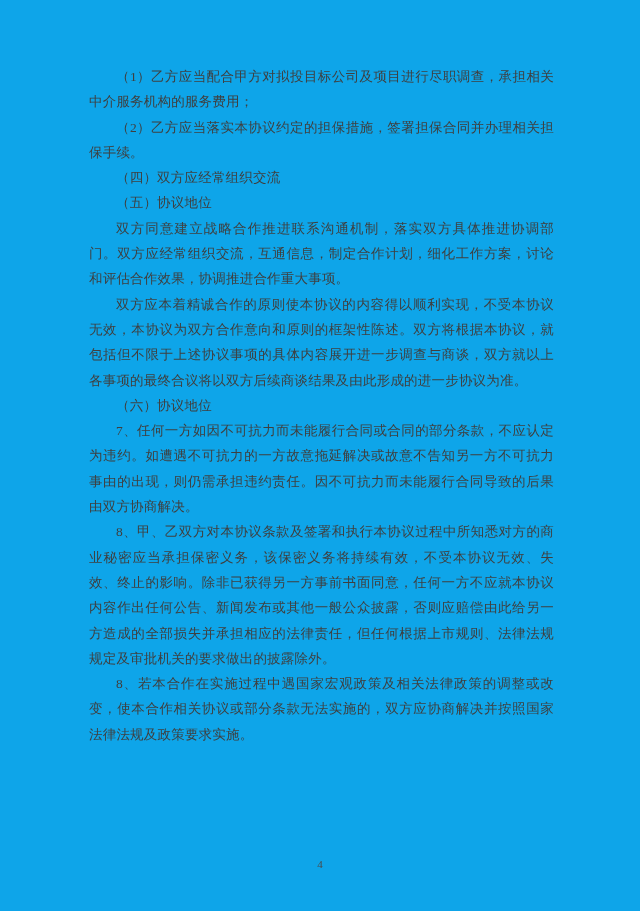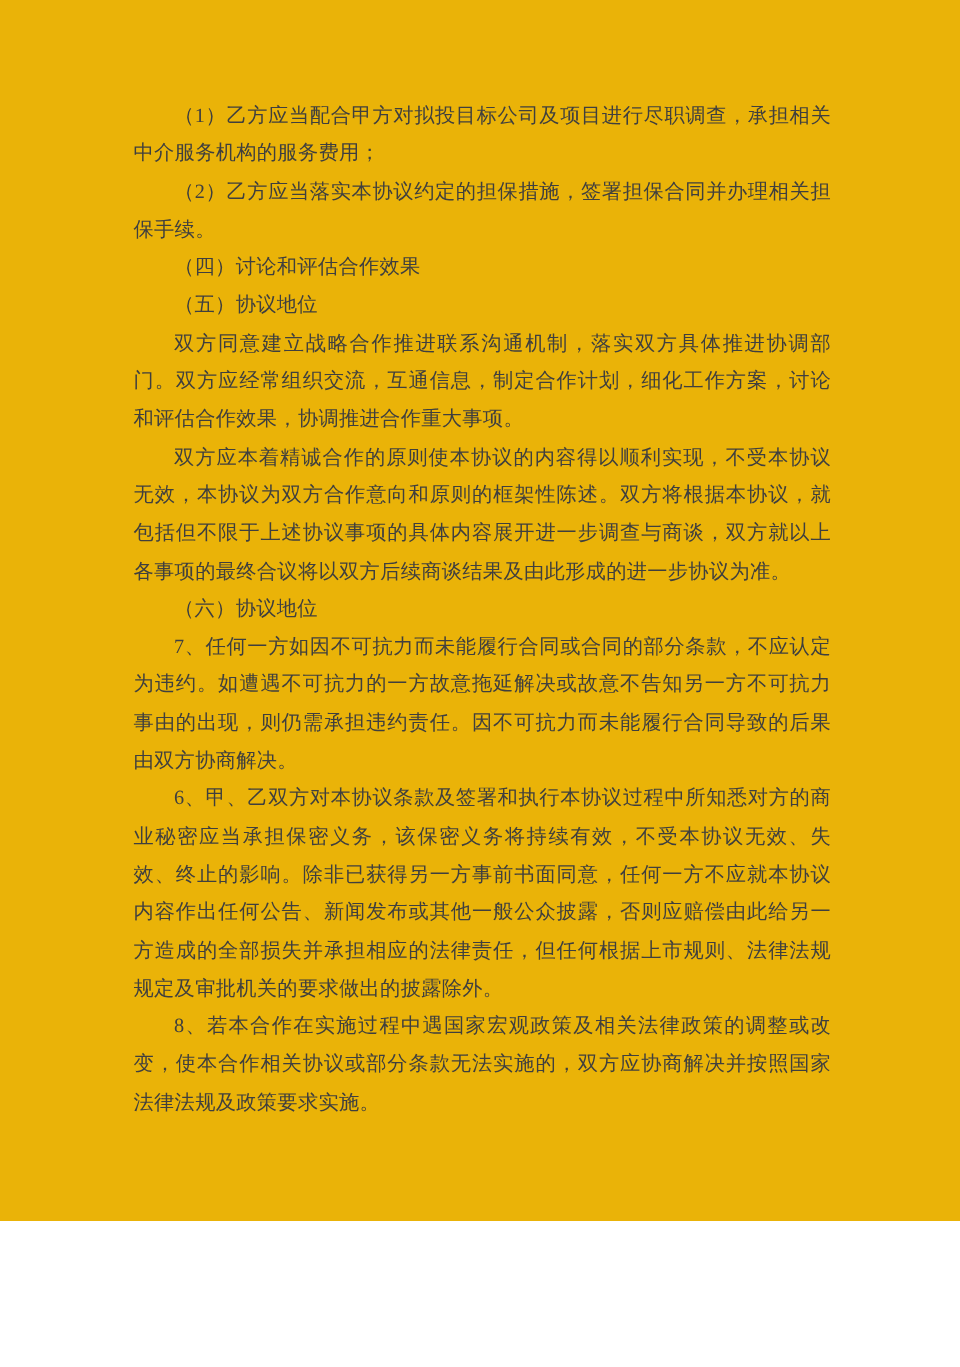--- a/index.html
+++ b/index.html
@@ -3,22 +3,22 @@
 <meta charset="utf-8">
 <style>
   html, body {
     margin: 0;
     padding: 0;
     background: #ffffff;
   }
   .page {
     position: relative;
     width: 640px;
-    height: 814px;
-    background: #eab308;
+    height: 911px;
+    background: #0ea5e9;
     overflow: hidden;
     font-family: "Liberation Serif", "DejaVu Serif", serif;
   }
   .content {
     position: absolute;
     left: 89px;
     top: 64px;
     width: 465px;
     color: #3f3f3f;
     font-size: 13.5px;
@@ -42,23 +42,23 @@
     font-family: "Liberation Serif", "DejaVu Serif", serif;
   }
 </style>
 </head>
 <body>
 
 <div class="page">
   <div class="content">
     <p>（1）乙方应当配合甲方对拟投目标公司及项目进行尽职调查，承担相关中介服务机构的服务费用；</p>
     <p>（2）乙方应当落实本协议约定的担保措施，签署担保合同并办理相关担保手续。</p>
-    <p>（四）讨论和评估合作效果</p>
+    <p>（四）双方应经常组织交流</p>
     <p>（五）协议地位</p>
     <p>双方同意建立战略合作推进联系沟通机制，落实双方具体推进协调部门。双方应经常组织交流，互通信息，制定合作计划，细化工作方案，讨论和评估合作效果，协调推进合作重大事项。</p>
     <p>双方应本着精诚合作的原则使本协议的内容得以顺利实现，不受本协议无效，本协议为双方合作意向和原则的框架性陈述。双方将根据本协议，就包括但不限于上述协议事项的具体内容展开进一步调查与商谈，双方就以上各事项的最终合议将以双方后续商谈结果及由此形成的进一步协议为准。</p>
     <p>（六）协议地位</p>
     <p>7、任何一方如因不可抗力而未能履行合同或合同的部分条款，不应认定为违约。如遭遇不可抗力的一方故意拖延解决或故意不告知另一方不可抗力事由的出现，则仍需承担违约责任。因不可抗力而未能履行合同导致的后果由双方协商解决。</p>
-    <p>6、甲、乙双方对本协议条款及签署和执行本协议过程中所知悉对方的商业秘密应当承担保密义务，该保密义务将持续有效，不受本协议无效、失效、终止的影响。除非已获得另一方事前书面同意，任何一方不应就本协议内容作出任何公告、新闻发布或其他一般公众披露，否则应赔偿由此给另一方造成的全部损失并承担相应的法律责任，但任何根据上市规则、法律法规规定及审批机关的要求做出的披露除外。</p>
+    <p>8、甲、乙双方对本协议条款及签署和执行本协议过程中所知悉对方的商业秘密应当承担保密义务，该保密义务将持续有效，不受本协议无效、失效、终止的影响。除非已获得另一方事前书面同意，任何一方不应就本协议内容作出任何公告、新闻发布或其他一般公众披露，否则应赔偿由此给另一方造成的全部损失并承担相应的法律责任，但任何根据上市规则、法律法规规定及审批机关的要求做出的披露除外。</p>
     <p>8、若本合作在实施过程中遇国家宏观政策及相关法律政策的调整或改变，使本合作相关协议或部分条款无法实施的，双方应协商解决并按照国家法律法规及政策要求实施。</p>
   </div>
   <div class="page-number">4</div>
 </div>
 
 </body></html>

